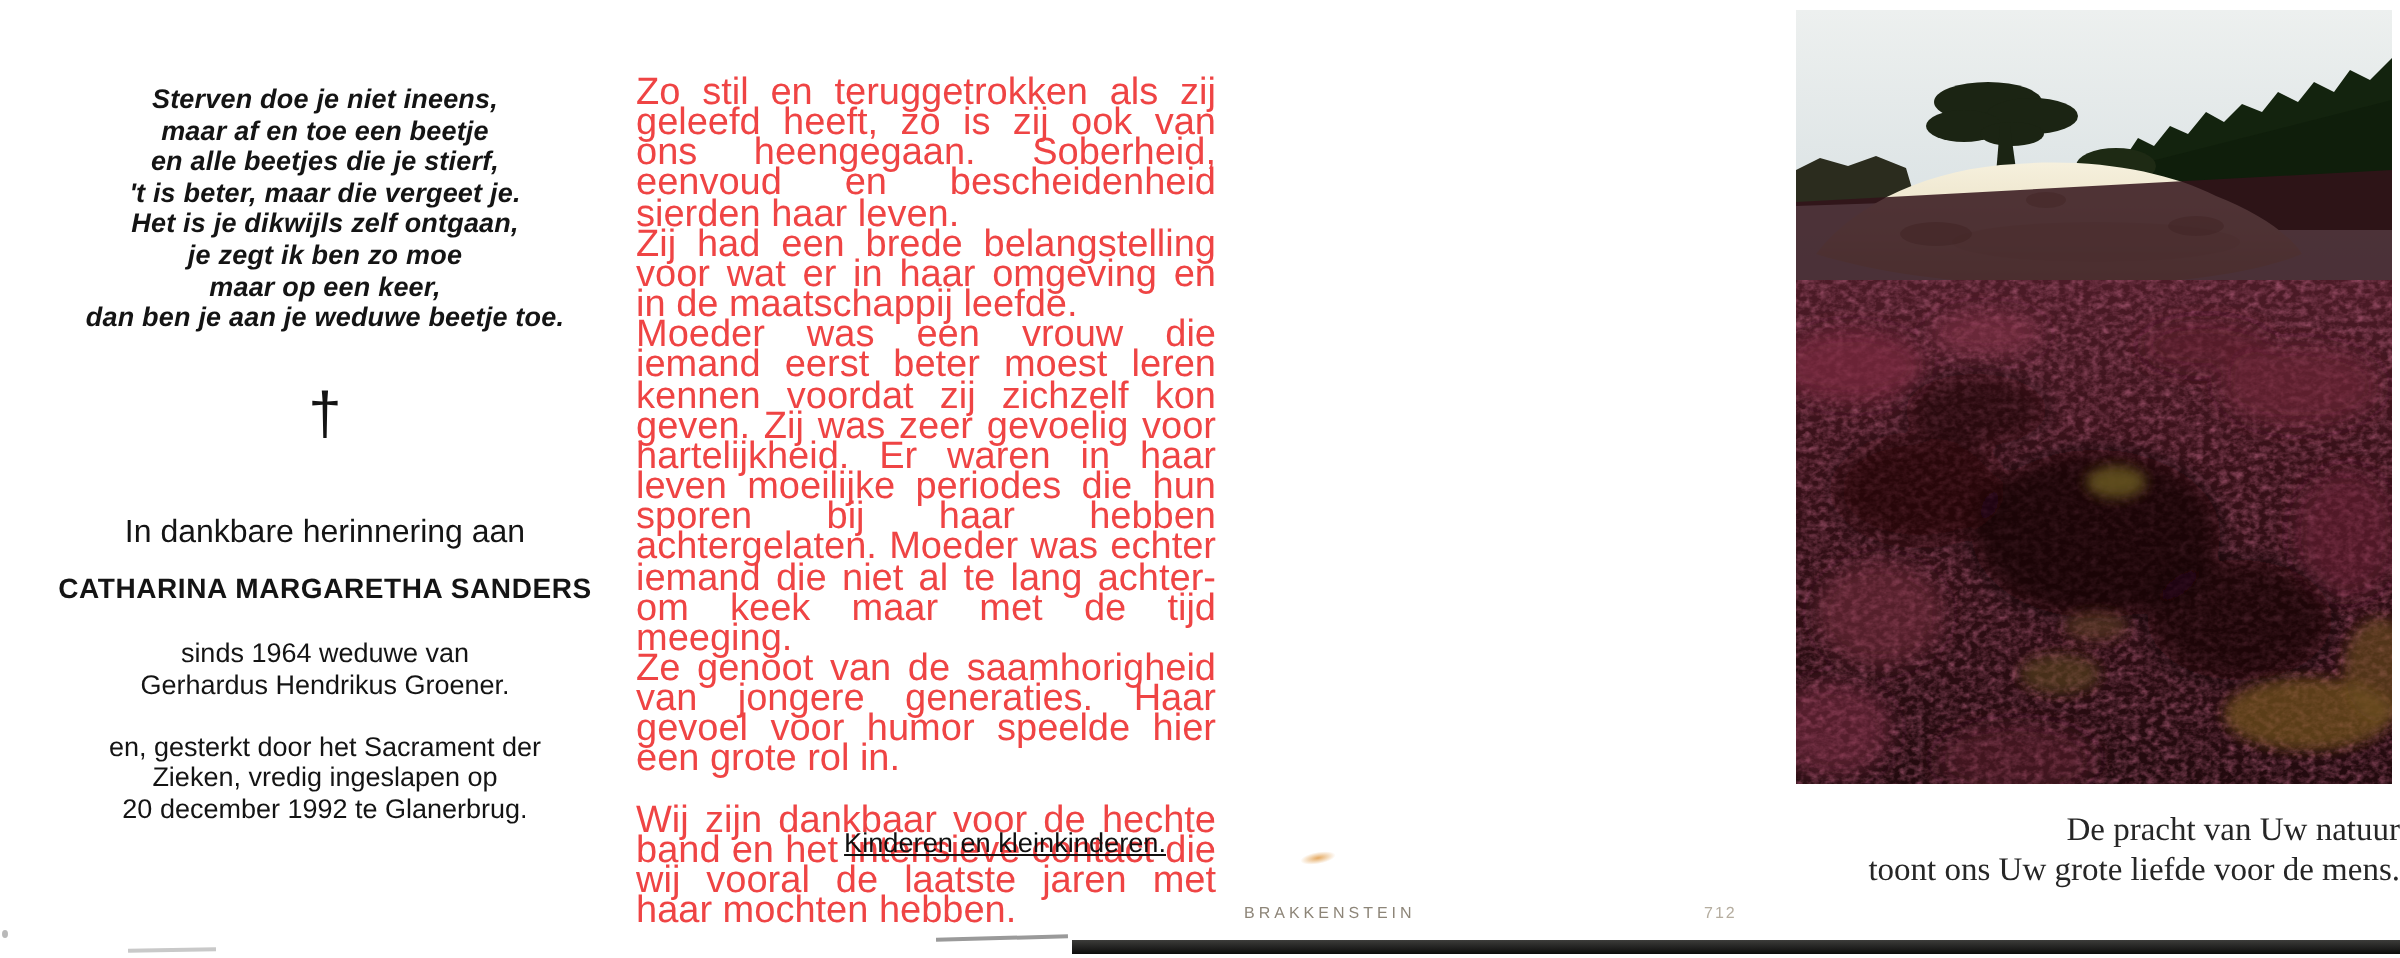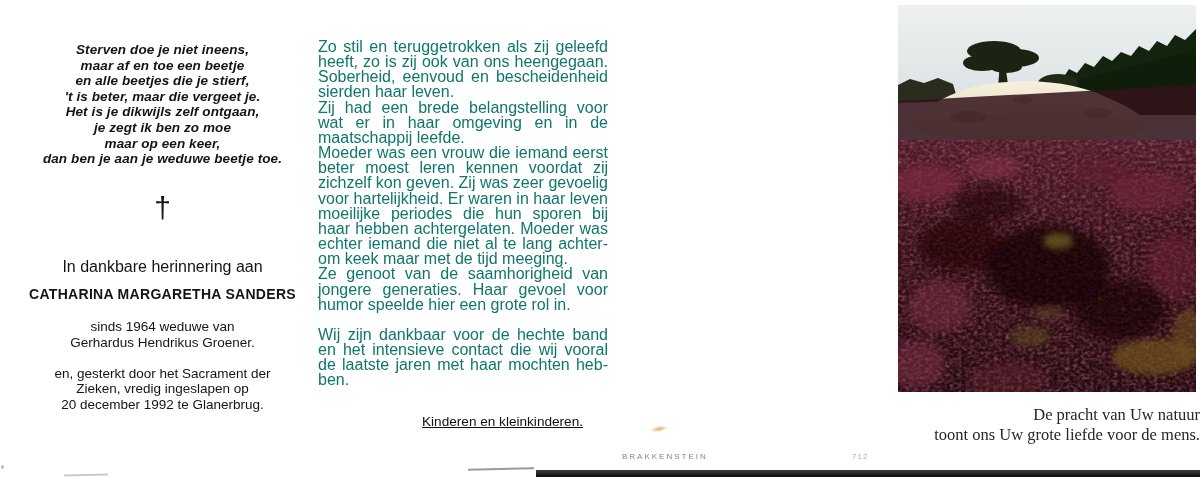--- a/index.html
+++ b/index.html
@@ -11,21 +11,21 @@
   .left-panel{position:absolute;left:10px;top:0;width:305px;height:479px;text-align:center;}
   .poem{position:absolute;left:0;top:42px;width:100%;
         font-style:italic;font-weight:bold;font-size:13.5px;line-height:15.6px;letter-spacing:.1px;}
   .cross{position:absolute;left:0;top:193px;width:100%;font-size:30px;font-weight:400;line-height:30px;}
   .memorial-intro{position:absolute;left:0;top:258px;width:100%;font-size:16px;}
   .deceased-name{position:absolute;left:0;top:286px;width:100%;font-size:14px;font-weight:bold;letter-spacing:.3px;}
   .widow-lines{position:absolute;left:0;top:319px;width:100%;font-size:13.5px;line-height:15.5px;}
   .life-lines{position:absolute;left:0;top:366px;width:100%;font-size:13.5px;line-height:15.3px;}
   
   .middle-panel{position:absolute;left:318px;top:39px;width:290px;}
-  .middle-panel p{margin:0;font-size:16px;line-height:15.15px;text-align:justify;color:#0f766e;}
+  .middle-panel p{margin:0;font-size:19px;line-height:15.15px;text-align:justify;color:#ef4444;}
   .middle-panel p.gap-before{margin-top:15px;}
   .signature{position:absolute;left:318px;top:414px;width:265px;text-align:right;font-size:13.6px;color:#101010;text-decoration:underline;}
   
   .photo-frame{position:absolute;left:898px;top:5px;width:298px;height:387px;}
   .photo-frame svg{display:block;width:100%;height:100%;}
   .photo-caption{position:absolute;left:896px;top:405px;width:304px;text-align:right;
                  font-family:"Liberation Serif", serif;font-size:16.5px;line-height:20px;color:#262626;}
   
   .footer-publisher{position:absolute;left:622px;top:452px;font-size:8px;letter-spacing:2px;color:#8d8578;}
   .footer-number{position:absolute;left:852px;top:452px;font-size:8px;letter-spacing:1px;color:#b5ad9f;}

